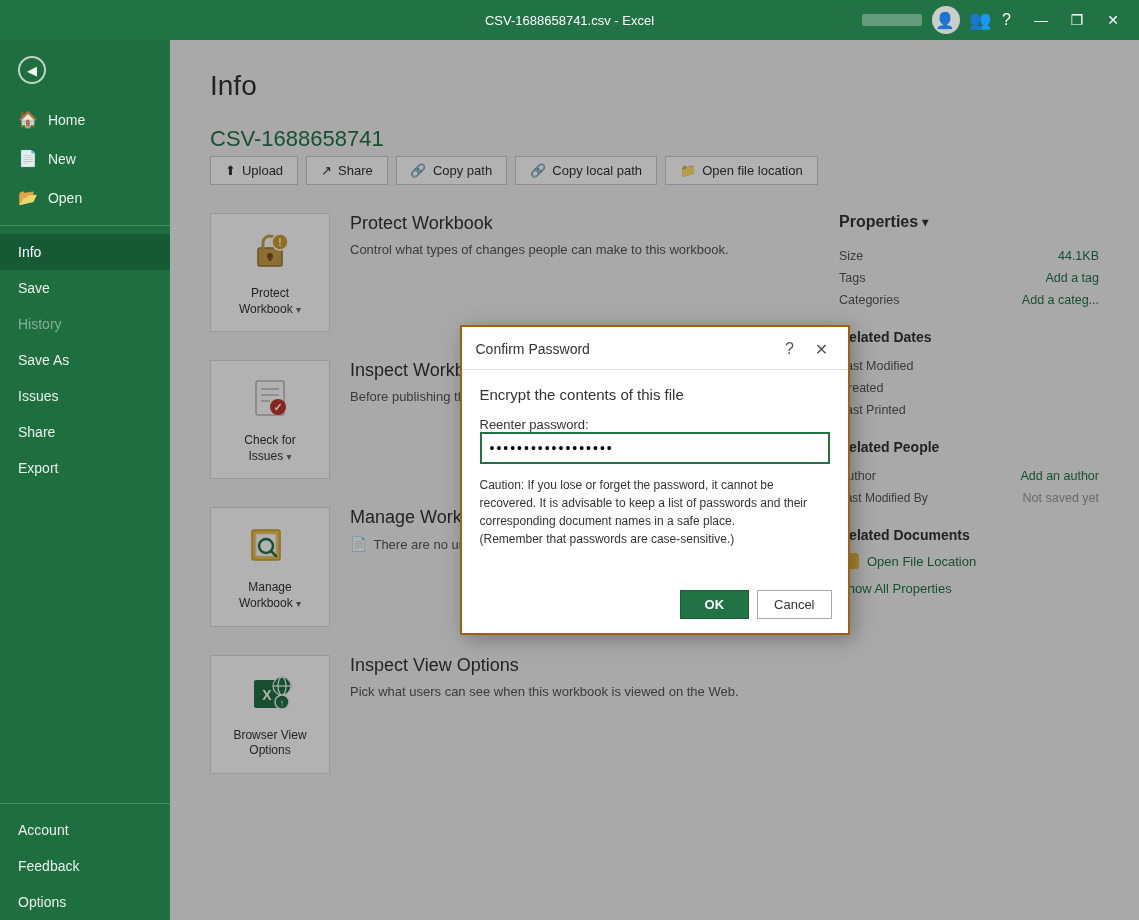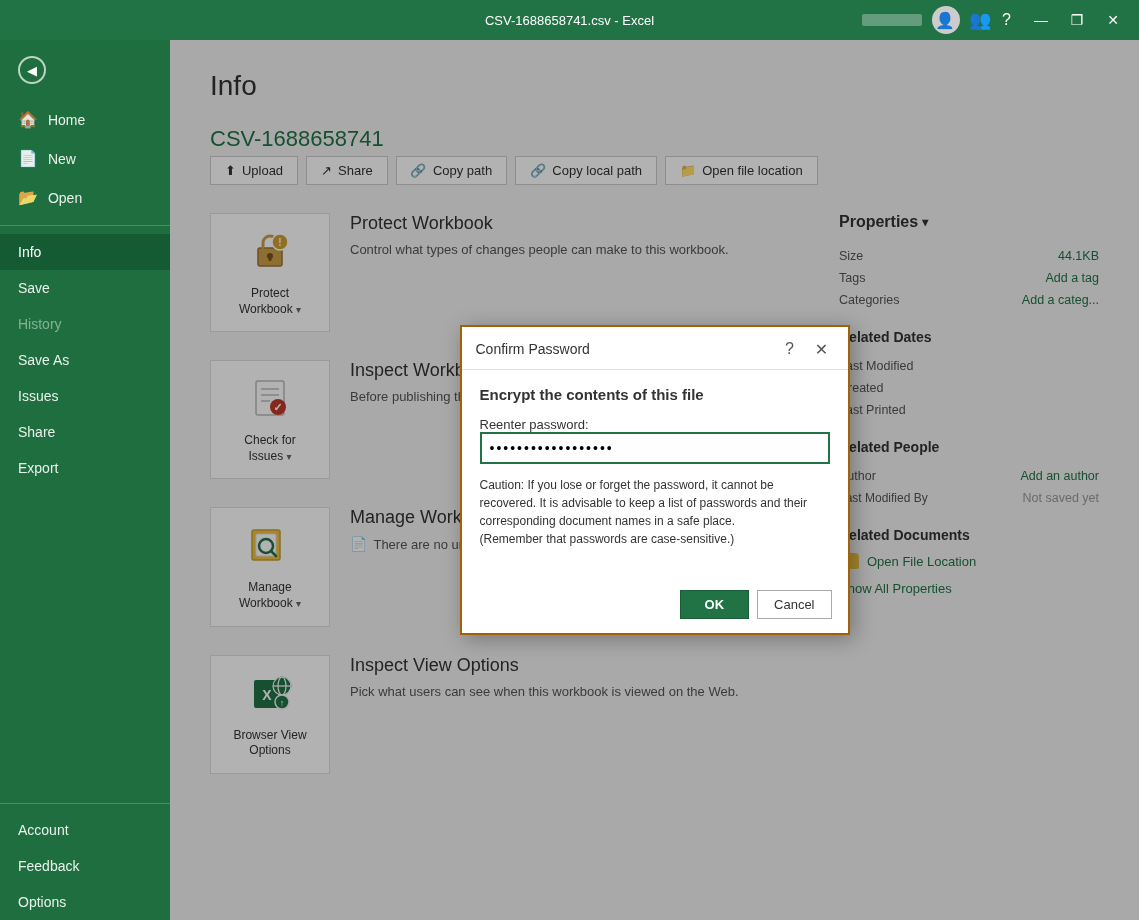--- a/index.html
+++ b/index.html
@@ -295,21 +295,21 @@
       color: #555;
       width: 24px;
       height: 24px;
       display: flex; align-items: center; justify-content: center;
     }
     .modal-body {
       padding: 16px 18px;
     }
     .modal-body h3 {
       font-size: 15px;
-      font-weight: 700;
+      font-weight: 400;
       color: #333;
       margin-bottom: 14px;
     }
     .modal-label {
       font-size: 13px;
       color: #333;
     }
     .password-field {
       width: 100%;
       border: 2px solid #217346;

